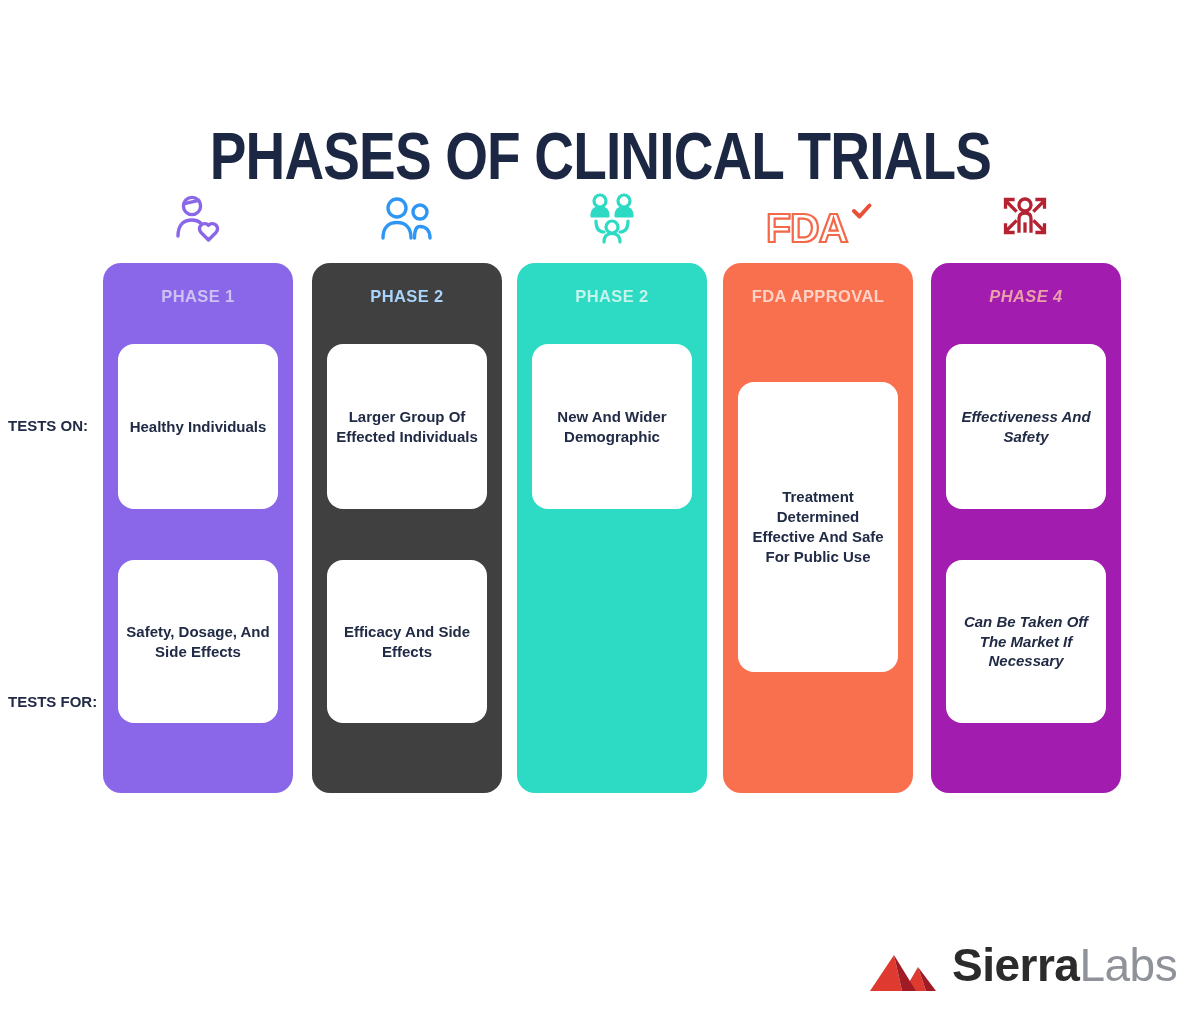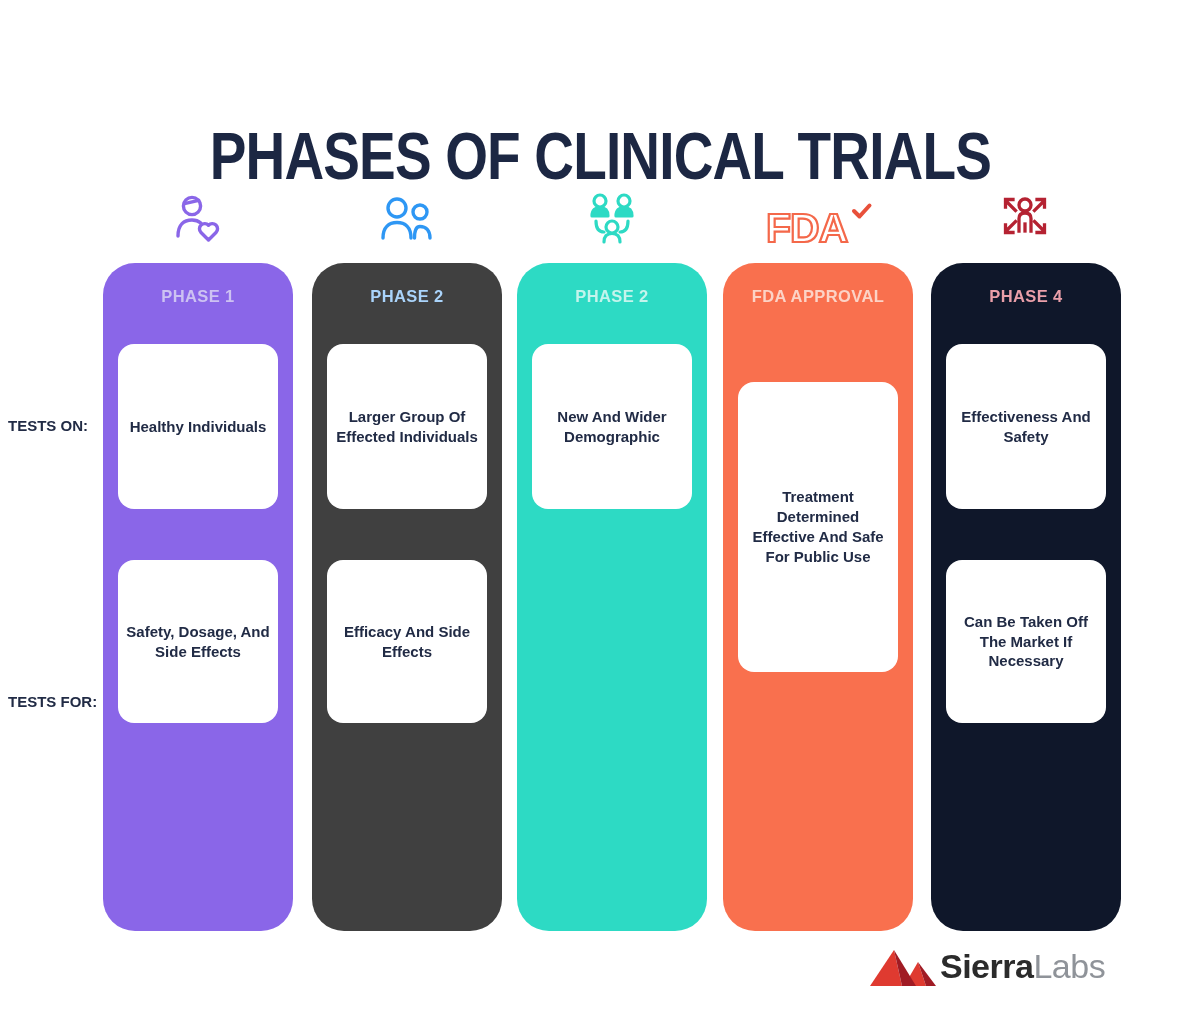--- a/index.html
+++ b/index.html
@@ -9,41 +9,41 @@
   }
   .title{
     position:absolute;top:72px;left:0;width:100%;text-align:center;
     font-weight:700;font-size:67px;color:#1c2743;letter-spacing:-1px;
   }
   .title-inner{display:inline-block;transform:scaleX(.82);transform-origin:center;white-space:nowrap;}
 
   .icon{position:absolute;top:190px;}
   .i1{left:168px}.i2{left:377px}.i3{left:582px}.i4{left:762px;top:196px}.i5{left:996px}
 
-  .column{position:absolute;top:263px;width:190px;height:668px;border-radius:32px;}
+  .column{position:absolute;top:263px;width:190px;height:530px;border-radius:18px;}
   .c1{left:103px}.c2{left:312px}.c3{left:517px}.c4{left:723px}.c5{left:931px}
   .col-header{
     position:absolute;top:24px;width:100%;text-align:center;
     font-size:16.5px;font-weight:700;letter-spacing:.4px;
   }
   .card{
     position:absolute;left:15px;right:15px;background:#ffffff;border-radius:16px;
     display:flex;align-items:center;justify-content:center;text-align:center;
     font-size:15px;font-weight:700;color:#212b45;line-height:1.32;padding:0 6px;
   }
   .card-top{top:81px;height:165px}
   .card-bottom{top:297px;height:163px}
   .card-tall{top:119px;height:290px}
 
   .row-label{position:absolute;font-size:15px;font-weight:700;color:#212b45;}
   .label-on{left:8px;top:417px}
   .label-for{left:8px;top:693px}
 
   .logo{position:absolute;left:868px;top:942px;display:flex;align-items:flex-end;}
-  .logo-text{font-size:34px;line-height:1;padding-bottom:5px;letter-spacing:-.5px;}
+  .logo-text{font-size:46px;line-height:1;padding-bottom:5px;letter-spacing:-.5px;margin-left:12px;}
   .brand-bold{font-weight:700;color:#2b2b2b;}
   .brand-light{font-weight:400;color:#8f9399;}
 </style>
 </head>
 <body>
 
 <h1 class="title" style="color: rgb(28, 39, 67);">
   <span class="title-inner">PHASES OF CLINICAL TRIALS</span>
 </h1>
 
@@ -113,21 +113,21 @@
 <div class="column c3" style="background-color: rgb(45, 218, 196);">
   <div class="col-header" style="color: rgb(196, 244, 236);">PHASE 2</div>
   <div class="card card-top">New And Wider Demographic</div>
 </div>
 
 <div class="column c4" style="background-color: rgb(249, 112, 78);">
   <div class="col-header" style="color: rgb(252, 211, 198);">FDA APPROVAL</div>
   <div class="card card-tall">Treatment Determined Effective And Safe For Public Use</div>
 </div>
 
-<div class="column c5" style="background-color: #0f172a;">
+<div class="column c5" style="background-color: #a21caf; font-style: italic;">
   <div class="col-header" style="color: rgb(234, 159, 169);">PHASE 4</div>
   <div class="card card-top">Effectiveness And Safety</div>
   <div class="card card-bottom">Can Be Taken Off The Market If Necessary</div>
 </div>
 
 <div class="logo">
   <svg width="72" height="46" viewBox="0 0 72 46">
     <polygon points="36,44 50,20 58,44" fill="#df3a30"></polygon>
     <polygon points="50,20 68,44 58,44" fill="#a01b24"></polygon>
     <polygon points="2,44 26,8 34,44" fill="#df3a30"></polygon>

